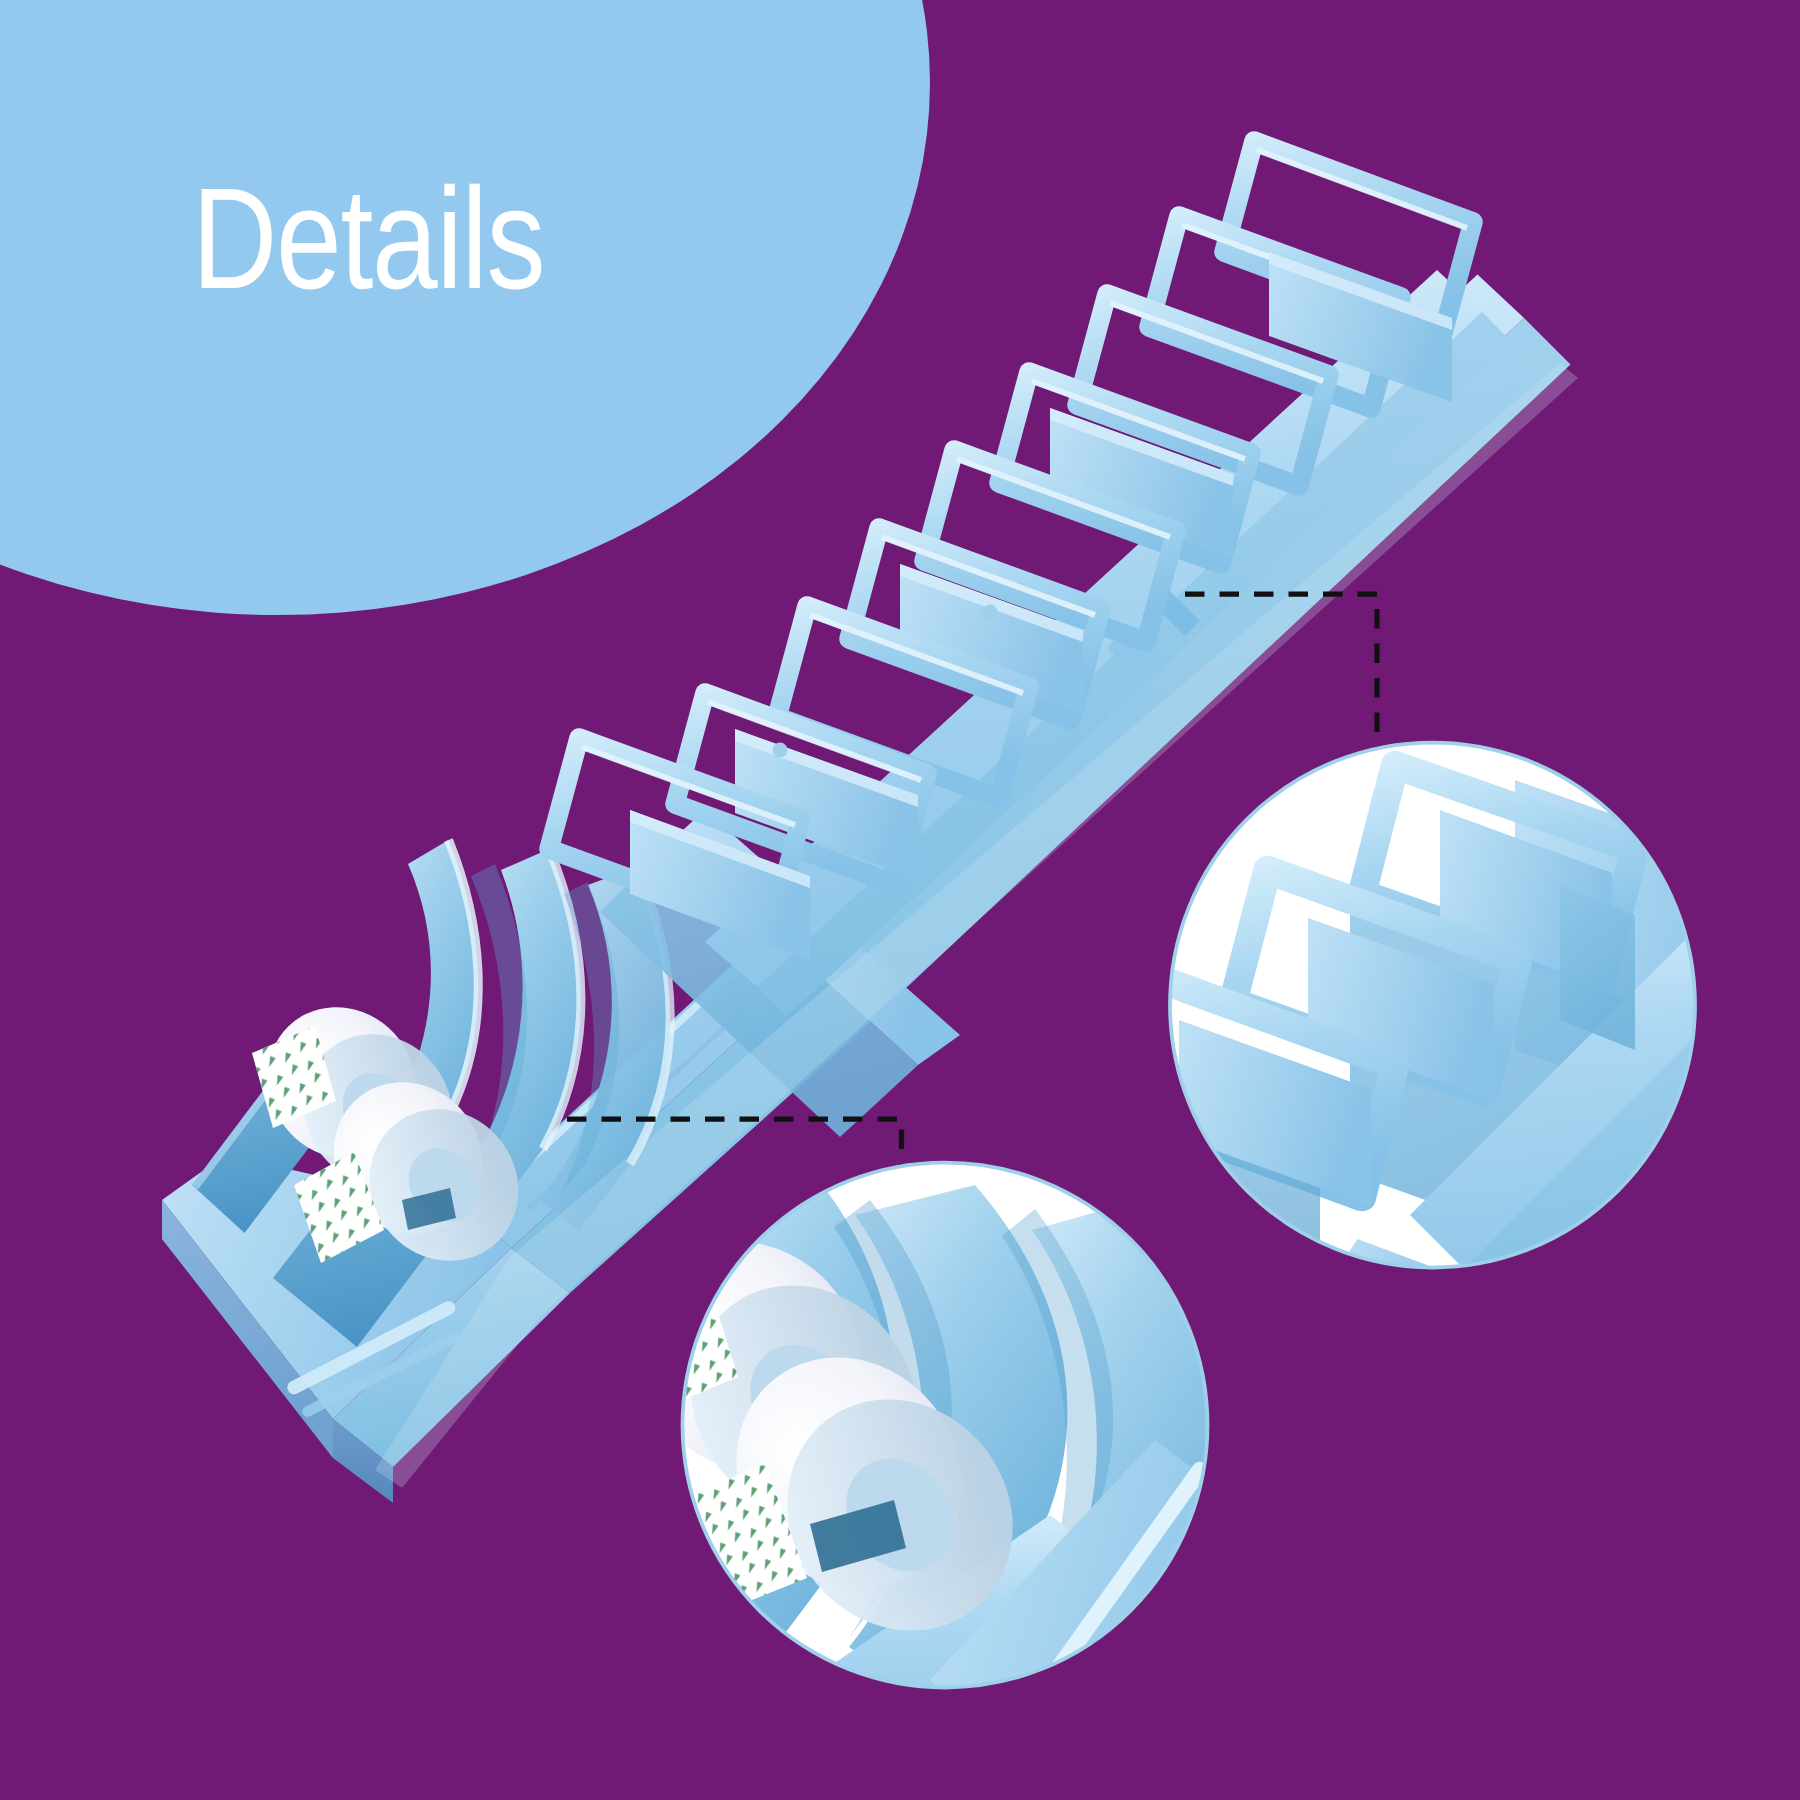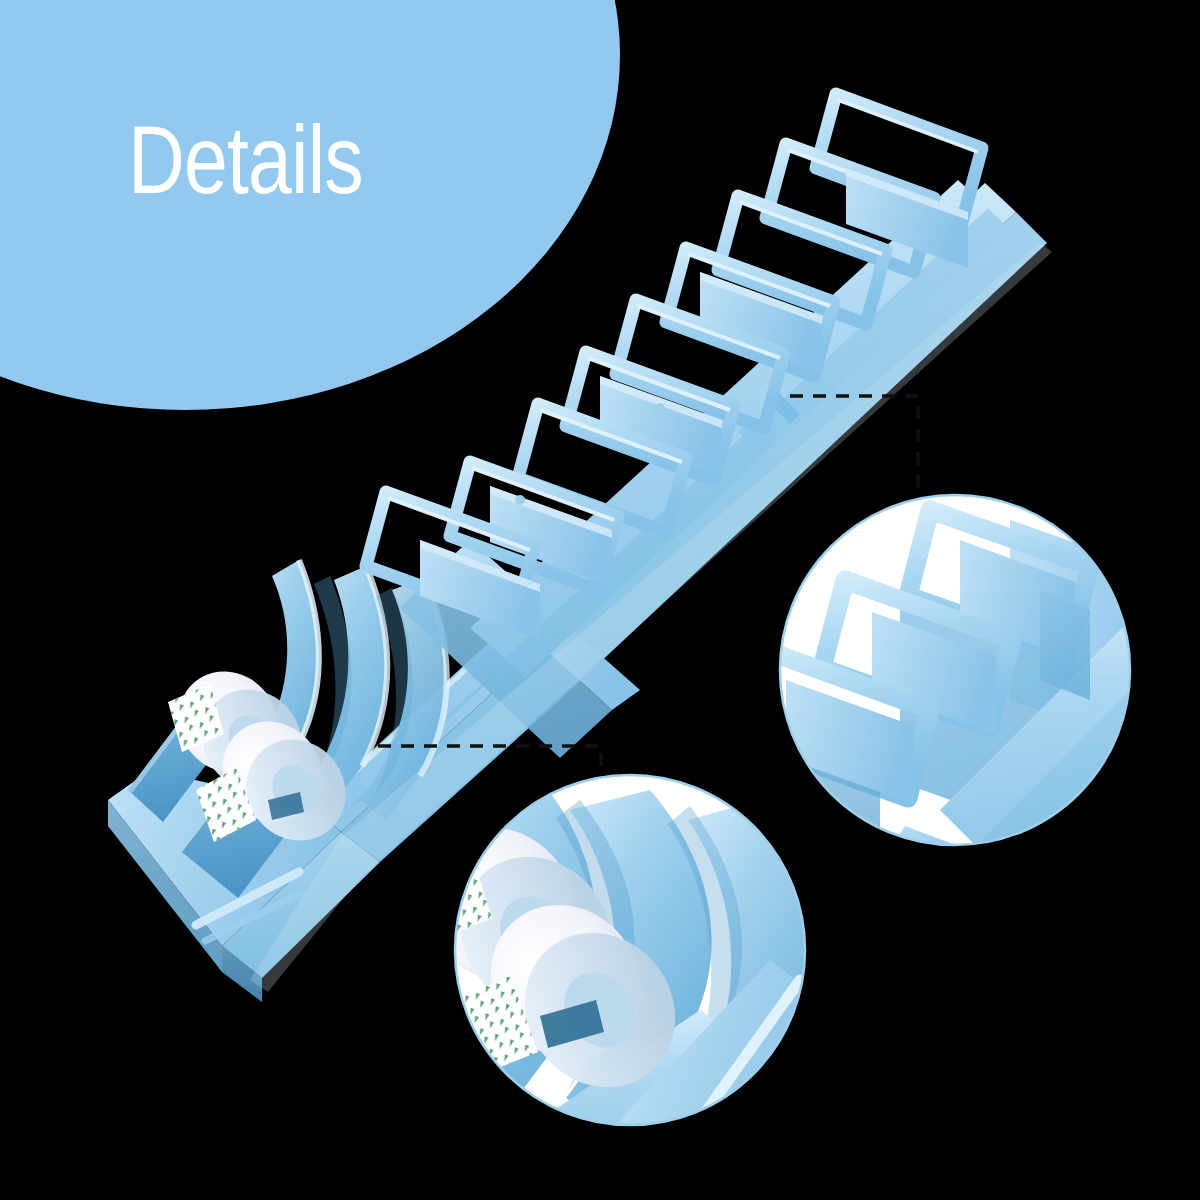--- a/index.html
+++ b/index.html
@@ -7,21 +7,21 @@
     padding: 0;
     background: #ffffff;
   }
   body {
     font-family: "Liberation Sans", sans-serif;
   }
   #stage {
     position: relative;
     width: 1200px;
     height: 1200px;
-    background: #000000;
+    background: #701a75;
     overflow: hidden;
   }
   .layer {
     position: absolute;
     inset: 0;
     width: 1200px;
     height: 1200px;
   }
   #heading-blob {
     position: absolute;

